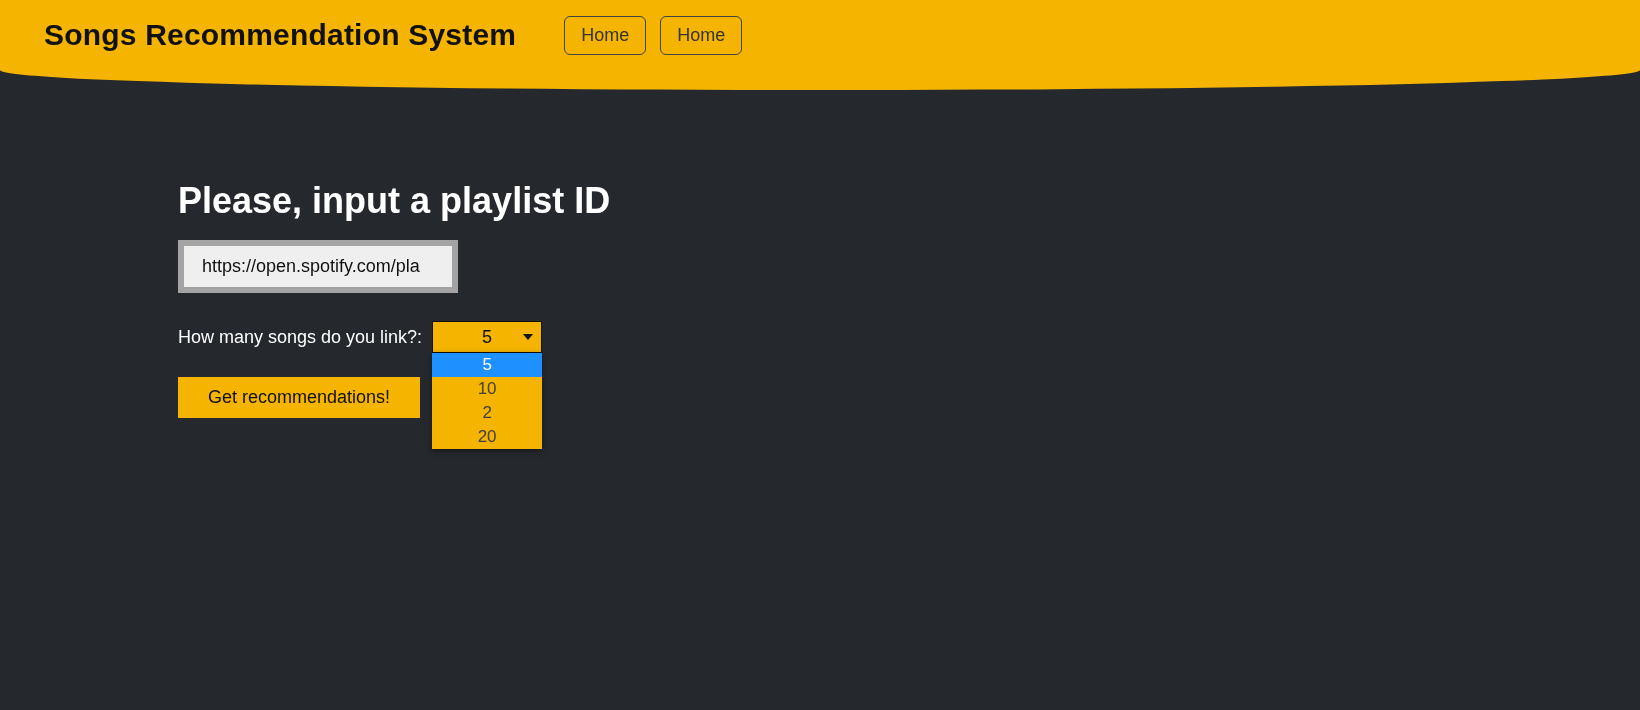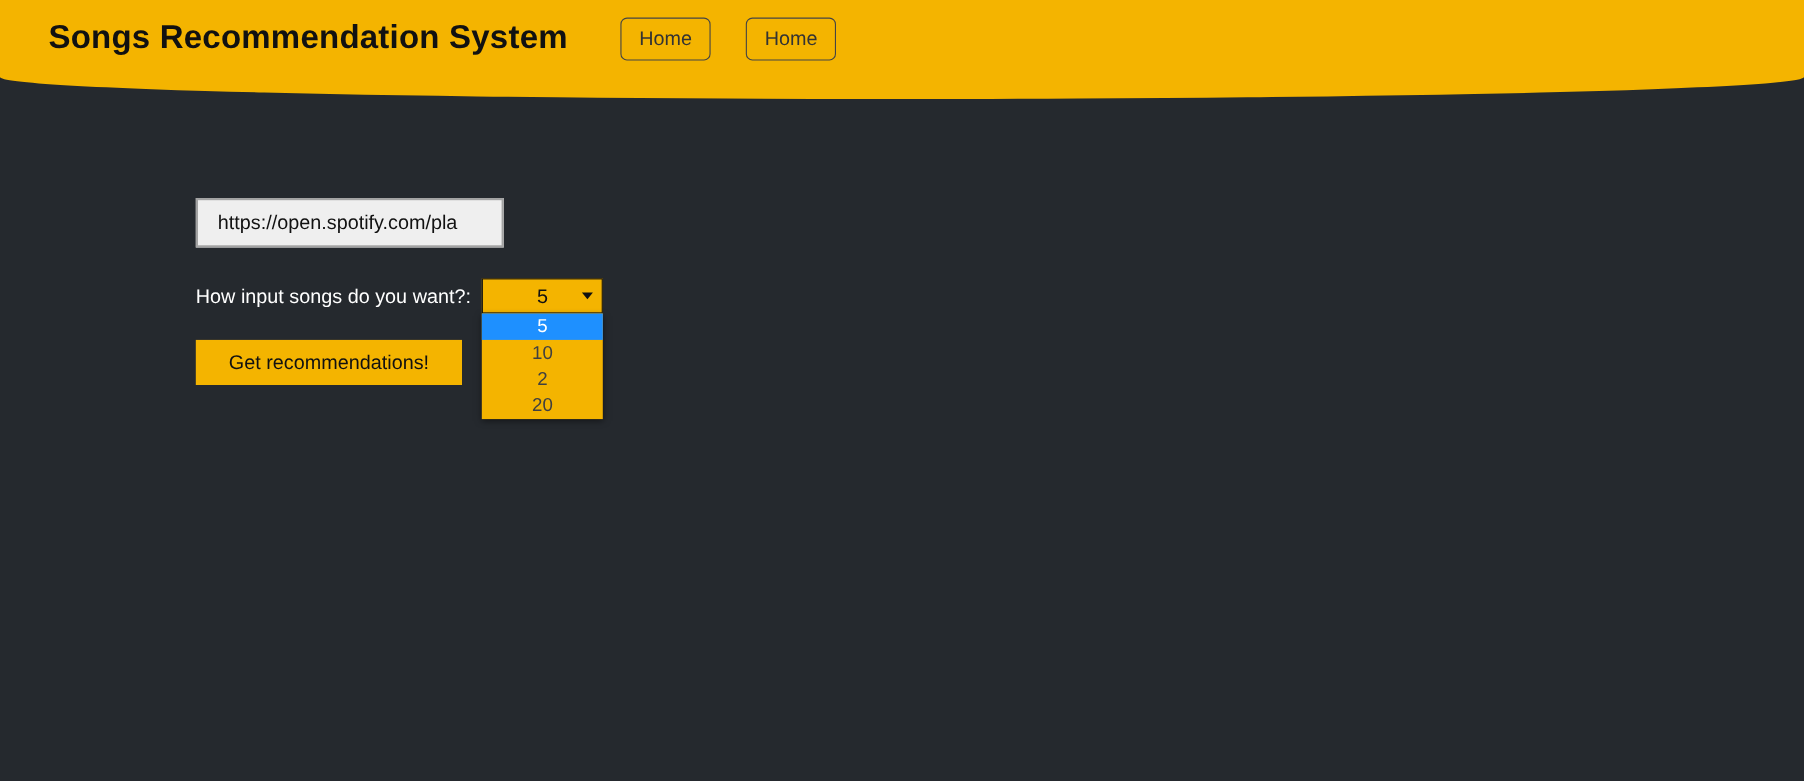--- a/index.html
+++ b/index.html
@@ -40,21 +40,21 @@
     padding: 0 44px;
   }
   .title {
     font-size: 30px;
     font-weight: 700;
     color: #111;
     letter-spacing: 0.2px;
   }
   .nav {
     display: flex;
-    gap: 32px;
+    gap: 14px;
     padding-left: 48px;
   }
   .nav-btn {
     padding: 8px 16px;
     font-size: 18px;
     color: #333;
     border: 1px solid #444;
     border-radius: 6px;
     background: transparent;
     cursor: pointer;
@@ -68,21 +68,21 @@
     font-size: 36px;
     font-weight: 700;
     margin: 0 0 18px 0;
   }
   .url-input {
     width: 280px;
     font-size: 18px;
     padding: 10px 18px;
     color: #111;
     background: #efefef;
-    border: 2px solid #a3a3a3;
+    border: 6px solid #a3a3a3;
   }
   .helper {
     margin-top: 22px;
     font-size: 16px;
     color: var(--grey-text);
   }
   .sample-link {
     display: inline-block;
     margin-top: 18px;
     font-size: 16px;
@@ -164,27 +164,28 @@
   <div class="header-inner">
     <div class="title">Songs Recommendation System</div>
     <div class="nav">
       <button class="nav-btn">Home</button>
       <button class="nav-btn">Home</button>
     </div>
   </div>
 </div>
 
 <div class="main">
+  <h1 class="heading">Please, input a playlist ID</h1>
 
   <input type="text" class="url-input" value="https://open.spotify.com/pla" style="">
 
 
 
   <div class="form-row">
-    <span>How input songs do you want?:</span>
+    <span>How many songs do you link?:</span>
     <div class="select-box">
       <div class="select-closed">
         <span>5</span>
         <span class="chev"></span>
       </div>
       <div class="select-open">
         <div class="opt highlighted">5</div>
         <div class="opt">10</div>
         <div class="opt">2</div>
         <div class="opt">20</div>

